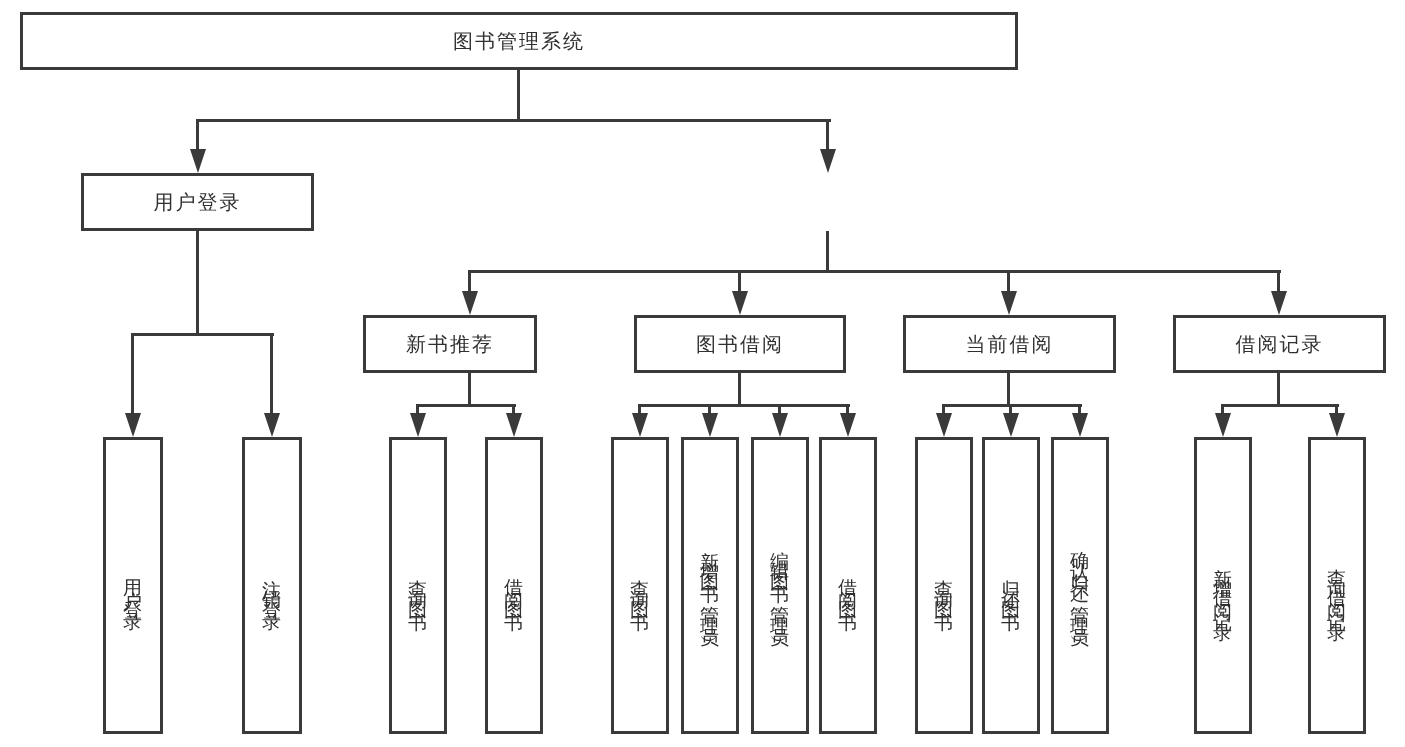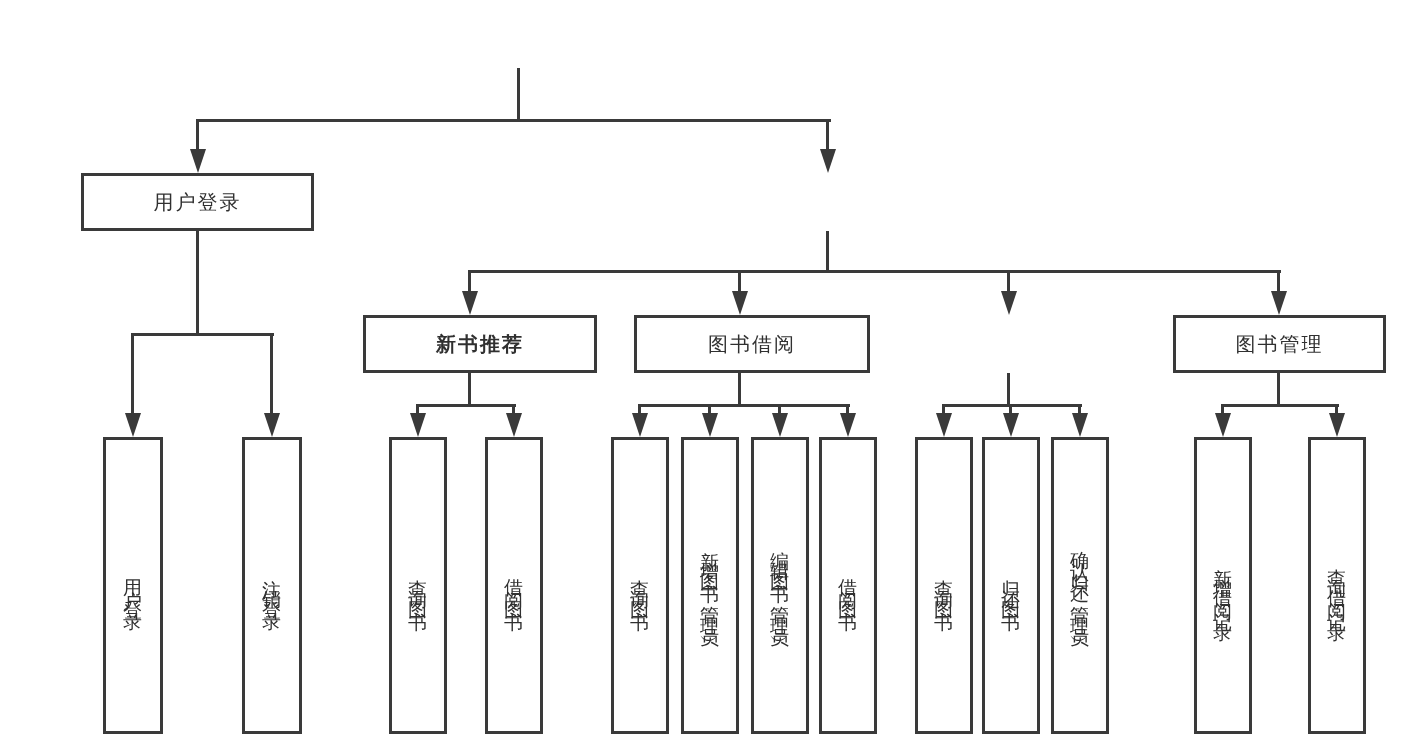--- a/index.html
+++ b/index.html
@@ -42,20 +42,21 @@
     position:absolute;right:4px;bottom:4px;z-index:5;
     font-size:19px;letter-spacing:1px;color:var(--watermark);
     white-space:nowrap;
   }
 </style>
 </head>
 <body>
 
 <div class="canvas">
 
+  <div class="hbox" style="left:20px;top:12px;width:998px;">图书管理系统</div>
 
   <div class="vline" style="left:517px;top:68px;height:52px;"></div>
   <div class="hline" style="left:196px;top:119px;width:635px;"></div>
   <div class="vline" style="left:196px;top:119px;height:34px;"></div>
   <div class="arrow" style="left:190px;top:149px;"></div>
   <div class="vline" style="left:826px;top:119px;height:34px;"></div>
   <div class="arrow" style="left:820px;top:149px;"></div>
 
   <div class="hbox" style="left:81px;top:173px;width:233px;">用户登录</div>
 
@@ -70,23 +71,24 @@
   <div class="hline" style="left:468px;top:270px;width:813px;"></div>
   <div class="vline" style="left:468px;top:270px;height:25px;"></div>
   <div class="arrow" style="left:462px;top:291px;"></div>
   <div class="vline" style="left:738px;top:270px;height:25px;"></div>
   <div class="arrow" style="left:732px;top:291px;"></div>
   <div class="vline" style="left:1007px;top:270px;height:25px;"></div>
   <div class="arrow" style="left:1001px;top:291px;"></div>
   <div class="vline" style="left:1277px;top:270px;height:25px;"></div>
   <div class="arrow" style="left:1271px;top:291px;"></div>
 
-  <div class="hbox" style="left:363px;top:315px;width:234px;font-weight:bold;">新书推荐</div>
-  <div class="hbox" style="left:634px;top:315px;width:236px;">图书借阅</div>
-  <div class="hbox" style="left:1173px;top:315px;width:213px;">图书管理</div>
+  <div class="hbox" style="left:363px;top:315px;width:174px;">新书推荐</div>
+  <div class="hbox" style="left:634px;top:315px;width:212px;">图书借阅</div>
+  <div class="hbox" style="left:903px;top:315px;width:213px;">当前借阅</div>
+  <div class="hbox" style="left:1173px;top:315px;width:213px;">借阅记录</div>
 
   <div class="vline" style="left:468px;top:373px;height:33px;"></div>
   <div class="hline" style="left:416px;top:404px;width:100px;"></div>
   <div class="vline" style="left:416px;top:404px;height:13px;"></div>
   <div class="arrow" style="left:410px;top:413px;"></div>
   <div class="vline" style="left:512px;top:404px;height:13px;"></div>
   <div class="arrow" style="left:506px;top:413px;"></div>
 
   <div class="vline" style="left:738px;top:373px;height:33px;"></div>
   <div class="hline" style="left:638px;top:404px;width:212px;"></div>

